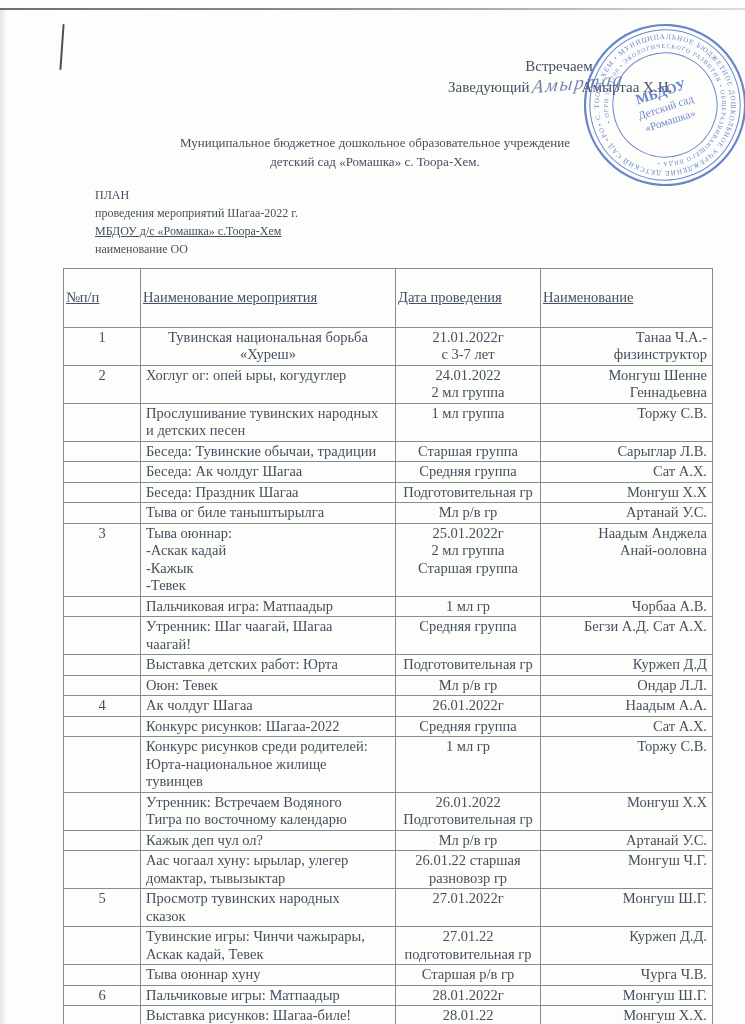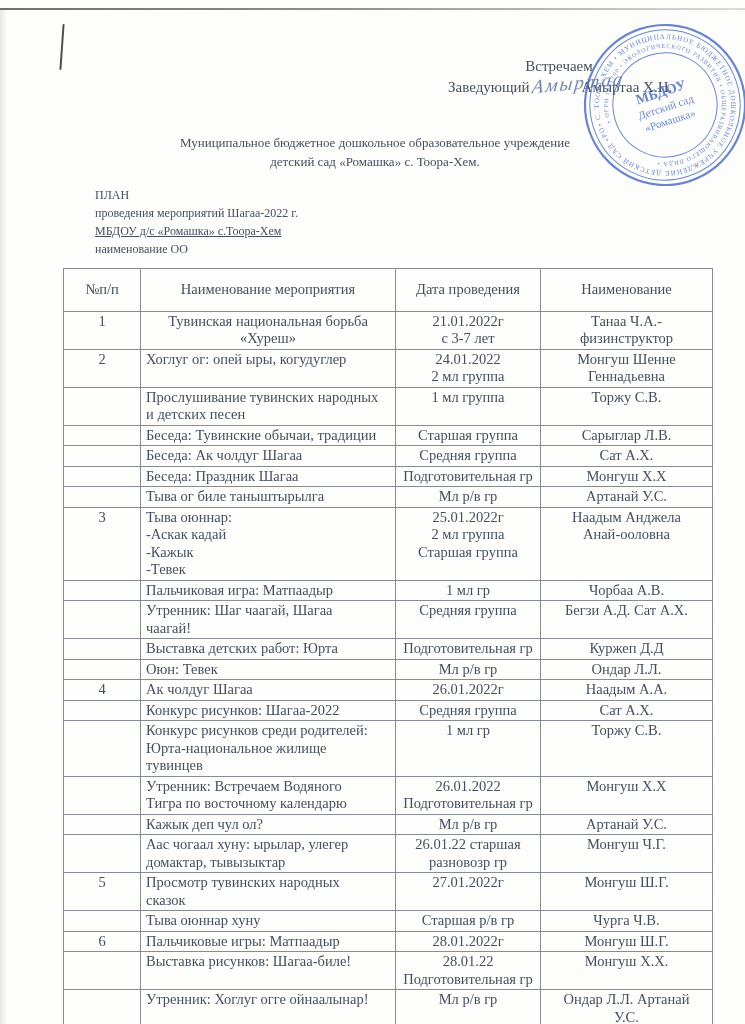--- a/index.html
+++ b/index.html
@@ -48,25 +48,25 @@
   table.plan{
     position:absolute;left:63px;top:268px;width:649px;
     border-collapse:collapse;table-layout:fixed;
     font-size:14.5px;line-height:17.5px;color:#44505f;
   }
   table.plan th,table.plan td{
     border:1px solid #878c93;font-weight:normal;
     padding:1px 5px;vertical-align:top;white-space:pre-line;
     overflow:hidden;
   }
-  table.plan th{text-align:center;padding:12px 2px;}
+  table.plan th{text-align:left;padding:20px 2px;text-decoration:underline;}
   td.col-num{text-align:center;}
   td.col-name{text-align:left;}
   td.col-date{text-align:center;}
-  td.col-resp{text-align:center;}
+  td.col-resp{text-align:right;}
   td.center{text-align:center;}
   col.c-num{width:77px;}
   col.c-name{width:255px;}
   col.c-date{width:145px;}
   col.c-resp{width:172px;}
 </style>
 </head>
 <body>
 
 <div class="scan-top-edge"></div>
@@ -259,20 +259,28 @@
       </tr>
       <tr>
         <td class="col-num">5</td>
         <td class="col-name">Просмотр тувинских народных
 сказок</td>
         <td class="col-date">27.01.2022г</td>
         <td class="col-resp">Монгуш Ш.Г.</td>
       </tr>
       <tr>
         <td class="col-num"></td>
+        <td class="col-name">Тувинские игры: Чинчи чажырары,
+Аскак кадай, Тевек</td>
+        <td class="col-date">27.01.22
+подготовительная гр</td>
+        <td class="col-resp">Куржеп Д.Д.</td>
+      </tr>
+      <tr>
+        <td class="col-num"></td>
         <td class="col-name">Тыва оюннар хуну</td>
         <td class="col-date">Старшая р/в гр</td>
         <td class="col-resp">Чурга Ч.В.</td>
       </tr>
       <tr>
         <td class="col-num">6</td>
         <td class="col-name">Пальчиковые игры: Матпаадыр</td>
         <td class="col-date">28.01.2022г</td>
         <td class="col-resp">Монгуш Ш.Г.</td>
       </tr>

